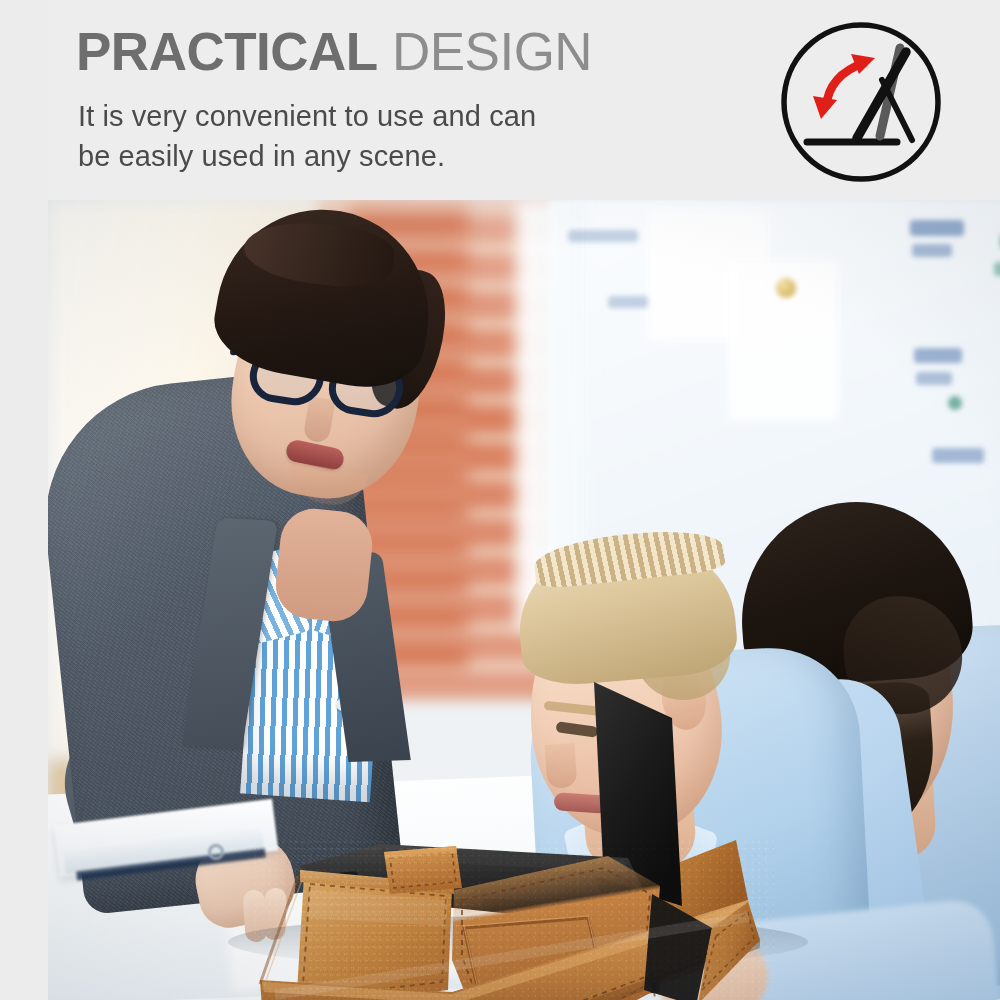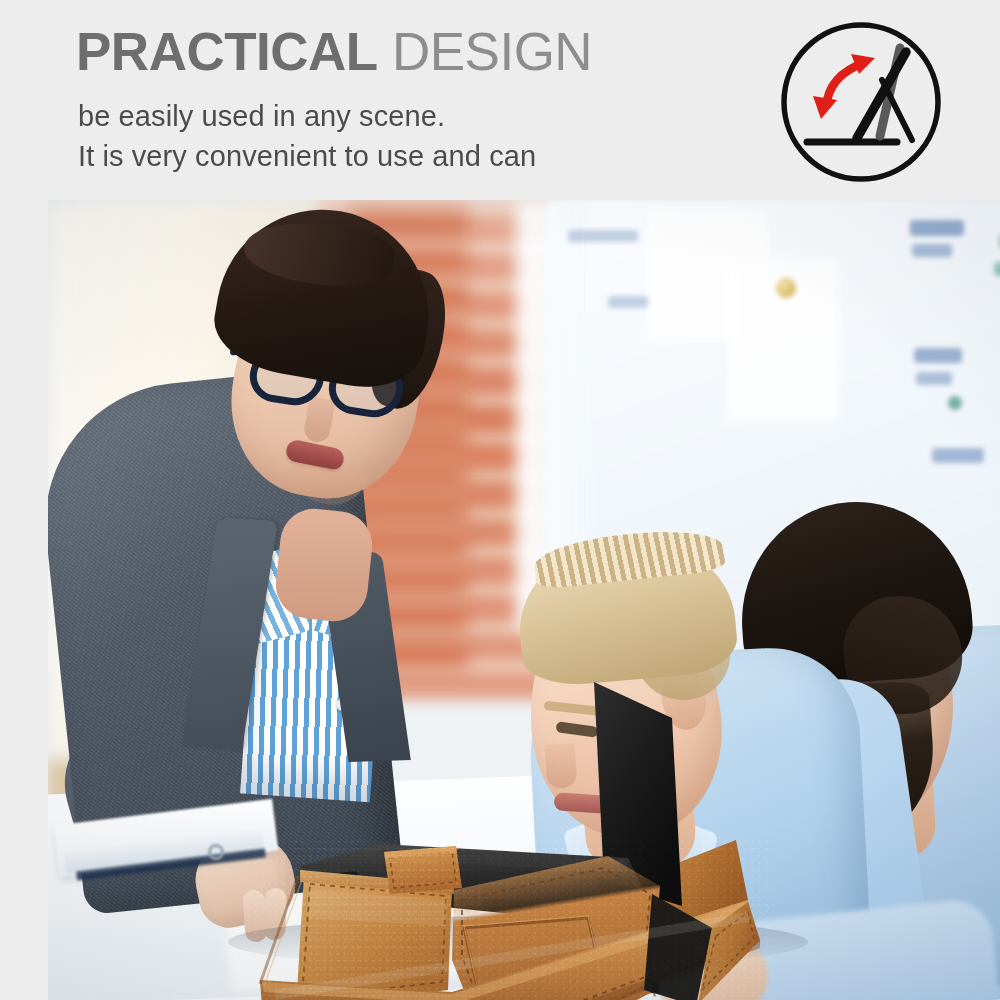--- a/index.html
+++ b/index.html
@@ -458,22 +458,22 @@
 
 <div id="poster">
 
   <div class="header">
 
     <div class="headline">
       <span class="hl-strong">PRACTICAL</span><span class="hl-light"> DESIGN</span>
     </div>
 
     <div class="subline">
+      <div>It is very convenient to use and can</div>
       <div>be easily used in any scene.</div>
-      <div>It is very convenient to use and can</div>
     </div>
 
     <div class="badge">
       <svg viewBox="0 0 164 164" xmlns="http://www.w3.org/2000/svg">
         <circle cx="82" cy="82" r="77" fill="none" stroke="#111111" stroke-width="5.5"></circle>
 
         <path d="M28 122 L118 122" stroke="#111111" stroke-width="7" stroke-linecap="round" fill="none"></path>
 
         <path d="M121 28 L101 116" stroke="#5a5a5a" stroke-width="9" stroke-linecap="round" fill="none"></path>
 

